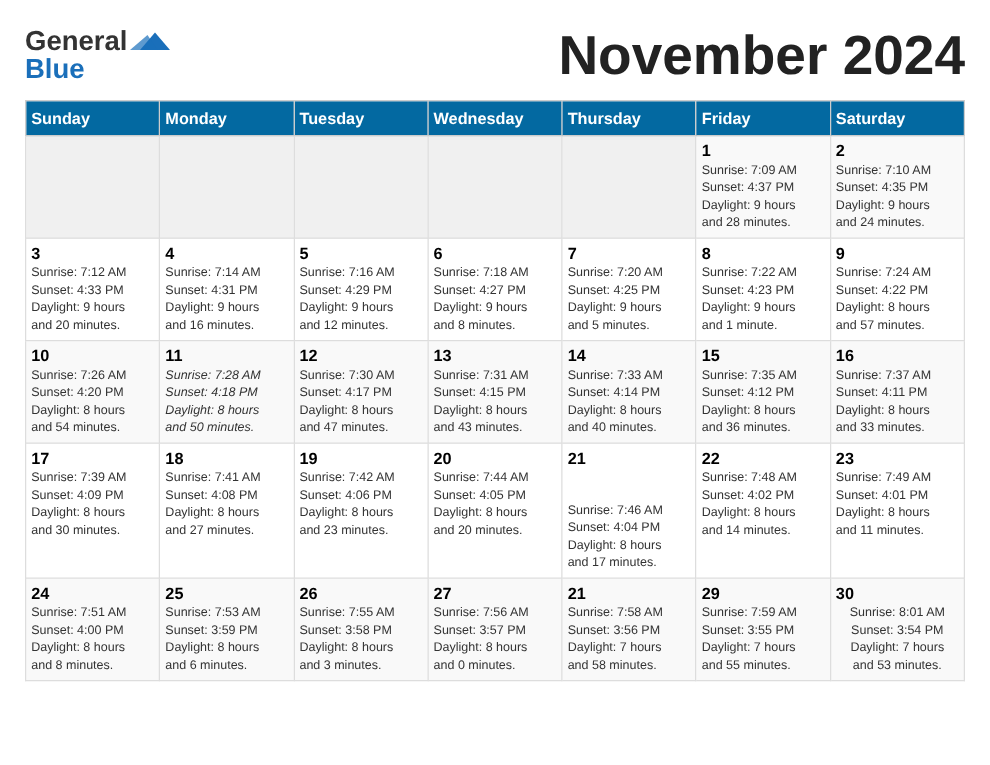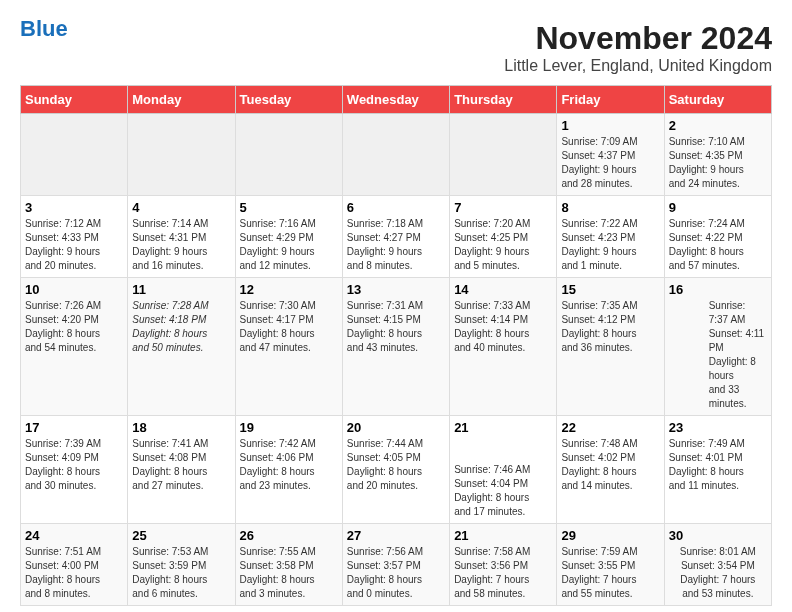--- a/index.html
+++ b/index.html
@@ -18,35 +18,35 @@
     }
     .logo {
       display: flex;
       flex-direction: column;
       align-items: flex-start;
     }
     .title-area {
       text-align: right;
     }
     .main-title {
-      font-size: 32px;
+      font-size: 44px;
       font-weight: bold;
       color: #222;
     }
     .subtitle {
       font-size: 16px;
       color: #444;
     }
     table {
       width: 100%;
       border-collapse: collapse;
       font-size: 11px;
     }
     thead tr th {
-      background-color: #ef4444;
+      background-color: #0369a1;
       color: #fff;
       padding: 6px 4px;
       text-align: left;
       font-size: 13px;
       font-weight: bold;
       border: 1px solid #ccc;
     }
     tbody tr td {
       border: 1px solid #ddd;
       vertical-align: top;
@@ -70,25 +70,33 @@
     }
     .empty-cell {
       background: #f0f0f0 !important;
     }
   </style>
 </head>
 <body>
 
 <div class="header-area">
   <div class="logo">
+    <div style="display:flex;align-items:center;">
+      <span style="font-size:22px;font-weight:bold;color:#333;">
+        <span style="color:#333;">General</span>
+      </span>
+      <svg width="32" height="22" viewBox="0 0 32 22" style="margin-left:2px;">
+        <polygon points="8,18 20,4 32,18" fill="#1a6fba"></polygon>
+        <polygon points="0,18 14,6 22,18" fill="#1a6fba" opacity="0.7"></polygon>
+      </svg>
+    </div>
     <span style="font-size:22px;font-weight:bold;color:#1a6fba;margin-top:-4px;">Blue</span>
   </div>
   <div class="title-area">
     <div class="main-title">November 2024</div>
-    <div class="subtitle">Little Lever, England, United Kingdom</div>
   </div>
 </div>
 
 <table>
   <thead>
     <tr>
     <th>Sunday</th>
         <th>Monday</th>
         <th>Tuesday</th>
         <th>Wednesday</th>
@@ -208,21 +216,21 @@
         </td>
         <td>
           <div class="day-number">15</div>
           <div class="day-info" style="white-space: pre-line;">Sunrise: 7:35 AM
 Sunset: 4:12 PM
 Daylight: 8 hours
 and 36 minutes.</div>
         </td>
         <td>
           <div class="day-number">16</div>
-          <div class="day-info" style="white-space: pre-line; margin-left: 40px;">Sunrise: 7:37 AM
+          <div class="day-info" style="white-space: pre-line;">Sunrise: 7:37 AM
 Sunset: 4:11 PM
 Daylight: 8 hours
 and 33 minutes.</div>
         </td>
       </tr>
       <tr>
         <td>
           <div class="day-number">17</div>
           <div class="day-info" style="white-space: pre-line;">Sunrise: 7:39 AM
 Sunset: 4:09 PM

